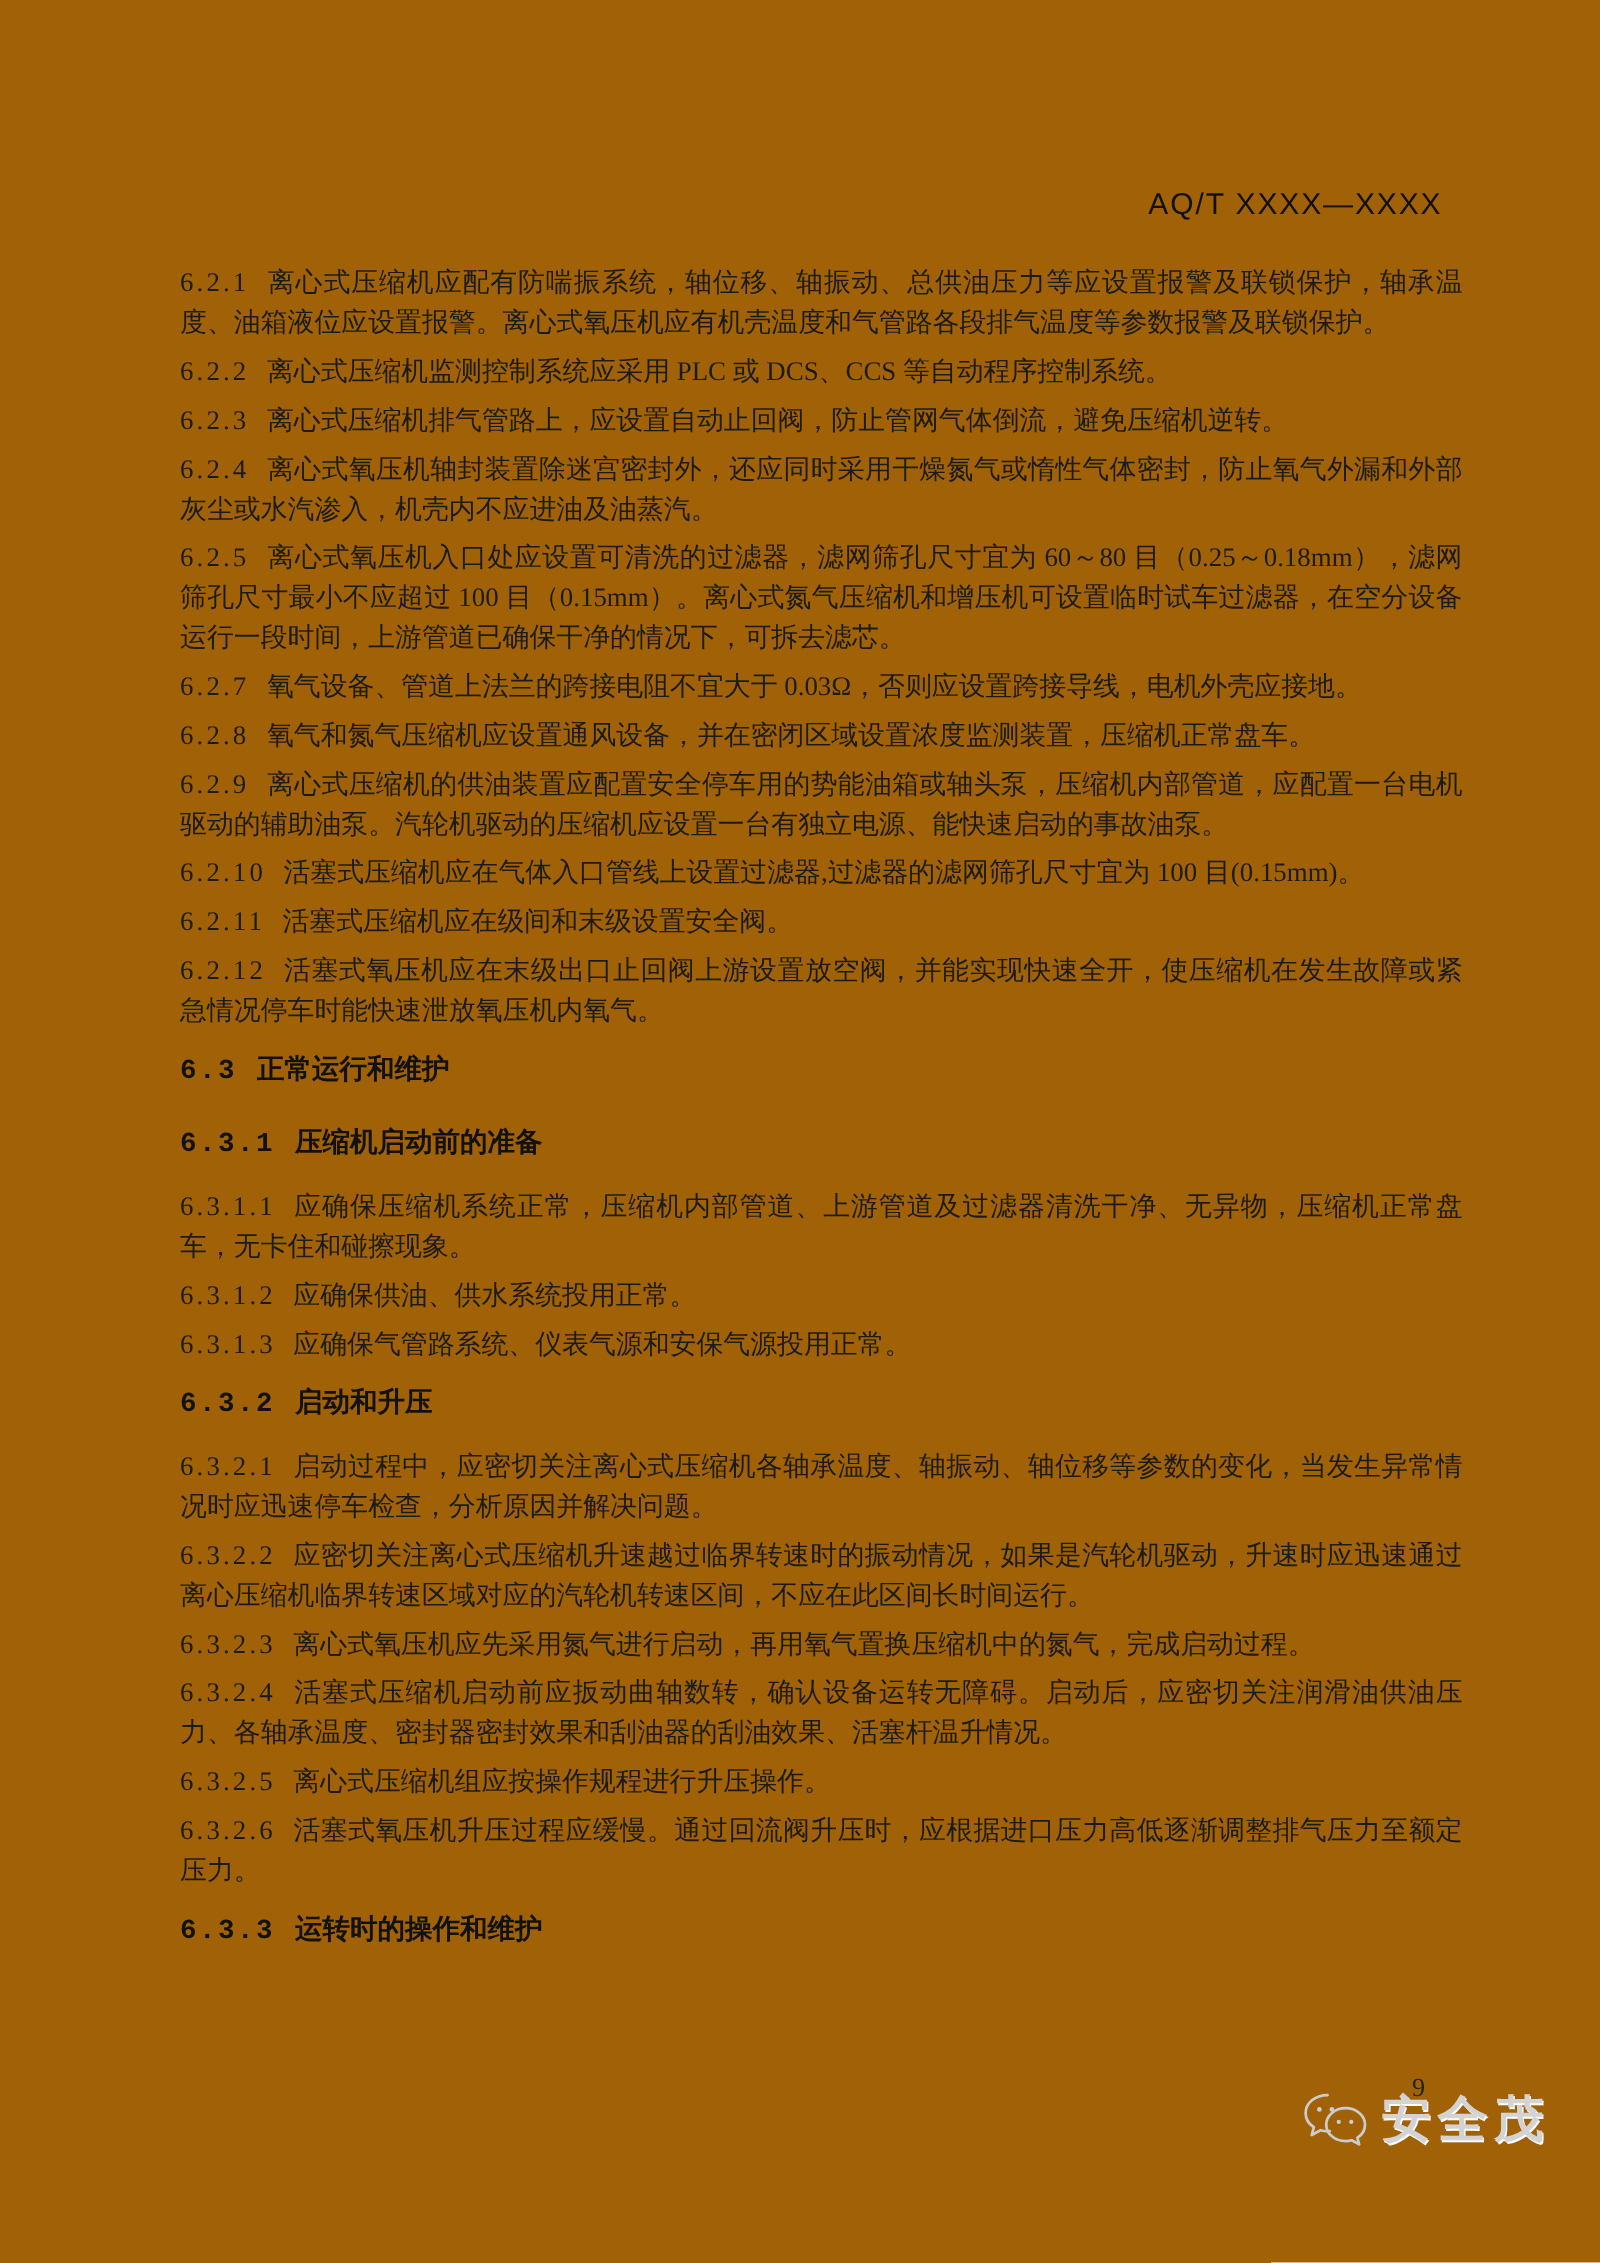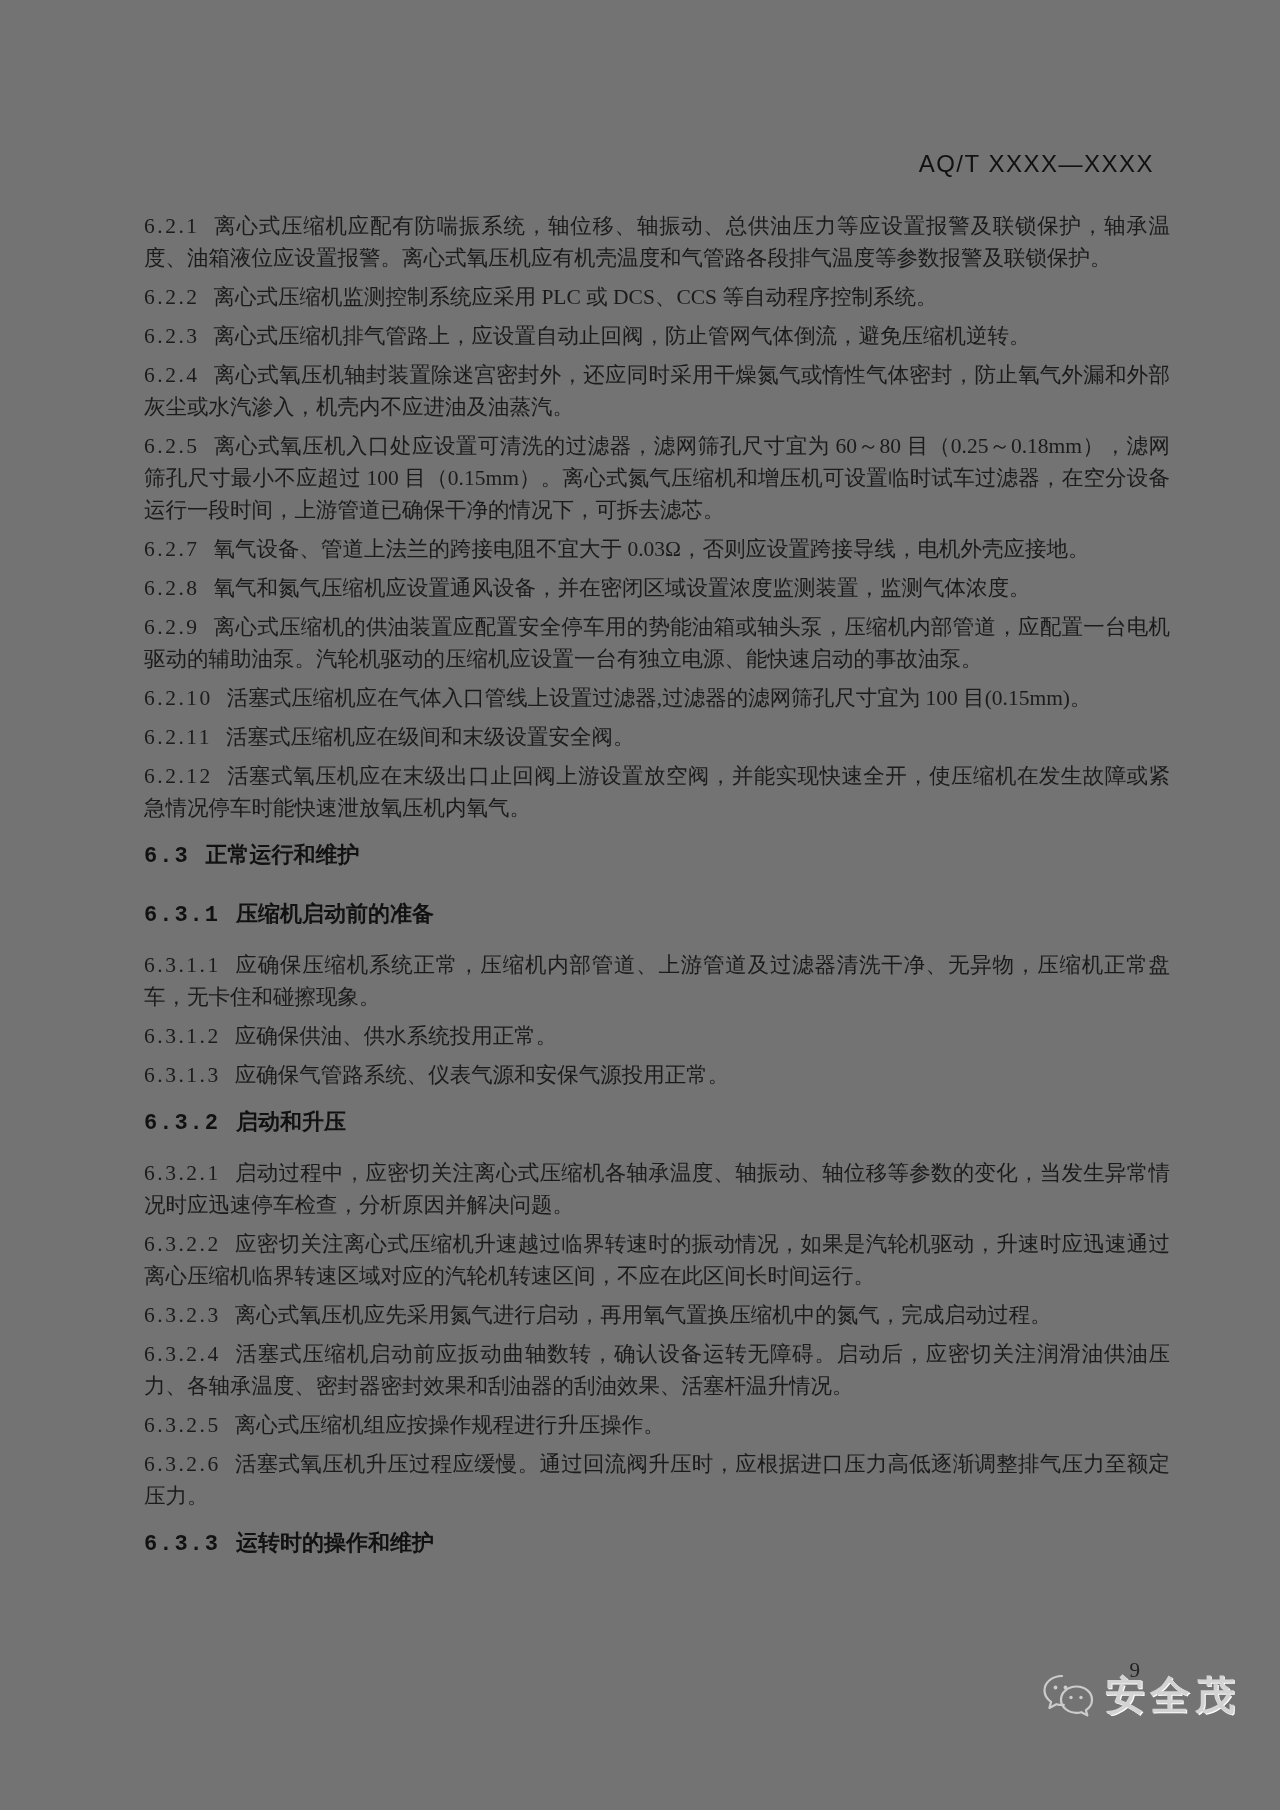--- a/index.html
+++ b/index.html
@@ -1,21 +1,21 @@
 <!DOCTYPE html>
 <html><head>
 <meta charset="utf-8">
 <style>
   * { margin: 0; padding: 0; box-sizing: border-box; }
   html, body { background: #ffffff; }
   .page {
     position: relative;
     width: 1280px;
     height: 1810px;
-    background: #737373;
+    background: #a16207;
     overflow: hidden;
     font-family: "Liberation Serif", "DejaVu Serif", serif;
     color: #1b1b1b;
   }
   .doc-code {
     position: absolute;
     top: 150px;
     right: 126px;
     font-family: "Liberation Sans", "DejaVu Sans", sans-serif;
     font-size: 24px;
@@ -86,21 +86,21 @@
 
   <div class="doc-code">AQ/T XXXX—XXXX</div>
 
   <div class="content">
       <div class="clause"><span class="num">6.2.1</span><span class="txt">离心式压缩机应配有防喘振系统，轴位移、轴振动、总供油压力等应设置报警及联锁保护，轴承温度、油箱液位应设置报警。离心式氧压机应有机壳温度和气管路各段排气温度等参数报警及联锁保护。</span></div>
       <div class="clause"><span class="num">6.2.2</span><span class="txt">离心式压缩机监测控制系统应采用 PLC 或 DCS、CCS 等自动程序控制系统。</span></div>
       <div class="clause"><span class="num">6.2.3</span><span class="txt">离心式压缩机排气管路上，应设置自动止回阀，防止管网气体倒流，避免压缩机逆转。</span></div>
       <div class="clause"><span class="num">6.2.4</span><span class="txt">离心式氧压机轴封装置除迷宫密封外，还应同时采用干燥氮气或惰性气体密封，防止氧气外漏和外部灰尘或水汽渗入，机壳内不应进油及油蒸汽。</span></div>
       <div class="clause"><span class="num">6.2.5</span><span class="txt">离心式氧压机入口处应设置可清洗的过滤器，滤网筛孔尺寸宜为 60～80 目（0.25～0.18mm），滤网筛孔尺寸最小不应超过 100 目（0.15mm）。离心式氮气压缩机和增压机可设置临时试车过滤器，在空分设备运行一段时间，上游管道已确保干净的情况下，可拆去滤芯。</span></div>
       <div class="clause"><span class="num">6.2.7</span><span class="txt">氧气设备、管道上法兰的跨接电阻不宜大于 0.03Ω，否则应设置跨接导线，电机外壳应接地。</span></div>
-      <div class="clause"><span class="num">6.2.8</span><span class="txt">氧气和氮气压缩机应设置通风设备，并在密闭区域设置浓度监测装置，监测气体浓度。</span></div>
+      <div class="clause"><span class="num">6.2.8</span><span class="txt">氧气和氮气压缩机应设置通风设备，并在密闭区域设置浓度监测装置，压缩机正常盘车。</span></div>
       <div class="clause"><span class="num">6.2.9</span><span class="txt">离心式压缩机的供油装置应配置安全停车用的势能油箱或轴头泵，压缩机内部管道，应配置一台电机驱动的辅助油泵。汽轮机驱动的压缩机应设置一台有独立电源、能快速启动的事故油泵。</span></div>
       <div class="clause"><span class="num">6.2.10</span><span class="txt">活塞式压缩机应在气体入口管线上设置过滤器,过滤器的滤网筛孔尺寸宜为 100 目(0.15mm)。</span></div>
       <div class="clause"><span class="num">6.2.11</span><span class="txt">活塞式压缩机应在级间和末级设置安全阀。</span></div>
       <div class="clause"><span class="num">6.2.12</span><span class="txt">活塞式氧压机应在末级出口止回阀上游设置放空阀，并能实现快速全开，使压缩机在发生故障或紧急情况停车时能快速泄放氧压机内氧气。</span></div>
       <div class="heading"><span class="num">6.3</span><span class="txt">正常运行和维护</span></div>
       <div class="heading"><span class="num">6.3.1</span><span class="txt">压缩机启动前的准备</span></div>
       <div class="clause"><span class="num">6.3.1.1</span><span class="txt">应确保压缩机系统正常，压缩机内部管道、上游管道及过滤器清洗干净、无异物，压缩机正常盘车，无卡住和碰擦现象。</span></div>
       <div class="clause"><span class="num">6.3.1.2</span><span class="txt">应确保供油、供水系统投用正常。</span></div>
       <div class="clause"><span class="num">6.3.1.3</span><span class="txt">应确保气管路系统、仪表气源和安保气源投用正常。</span></div>
       <div class="heading"><span class="num">6.3.2</span><span class="txt">启动和升压</span></div>

